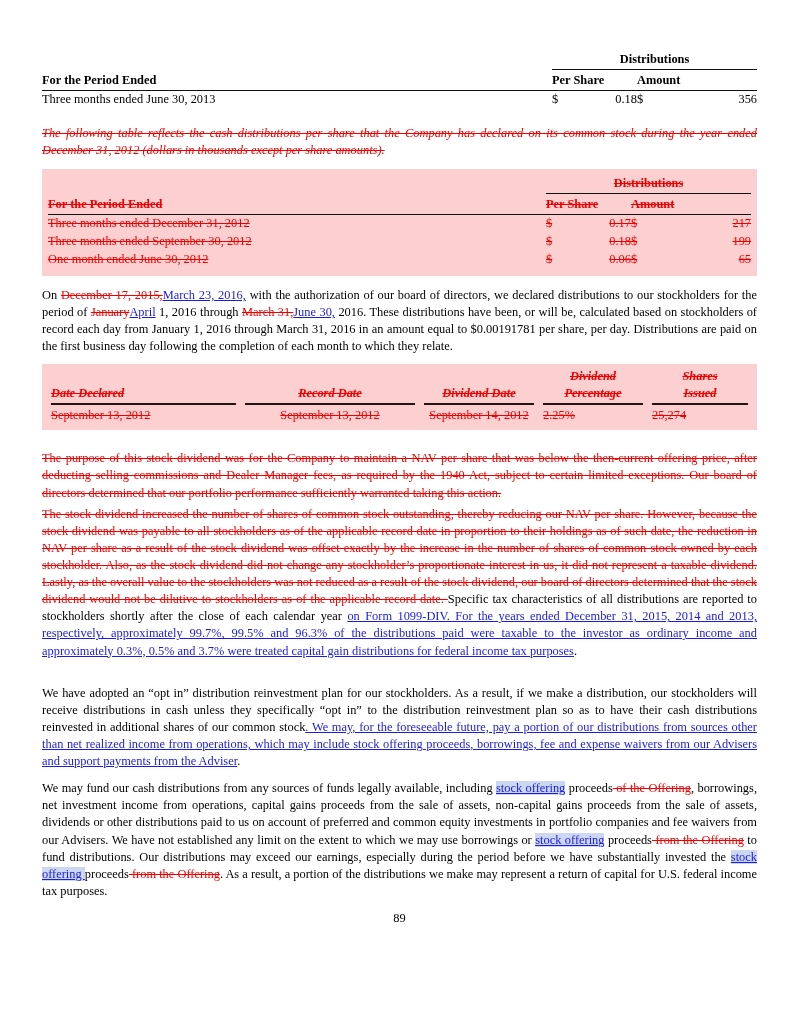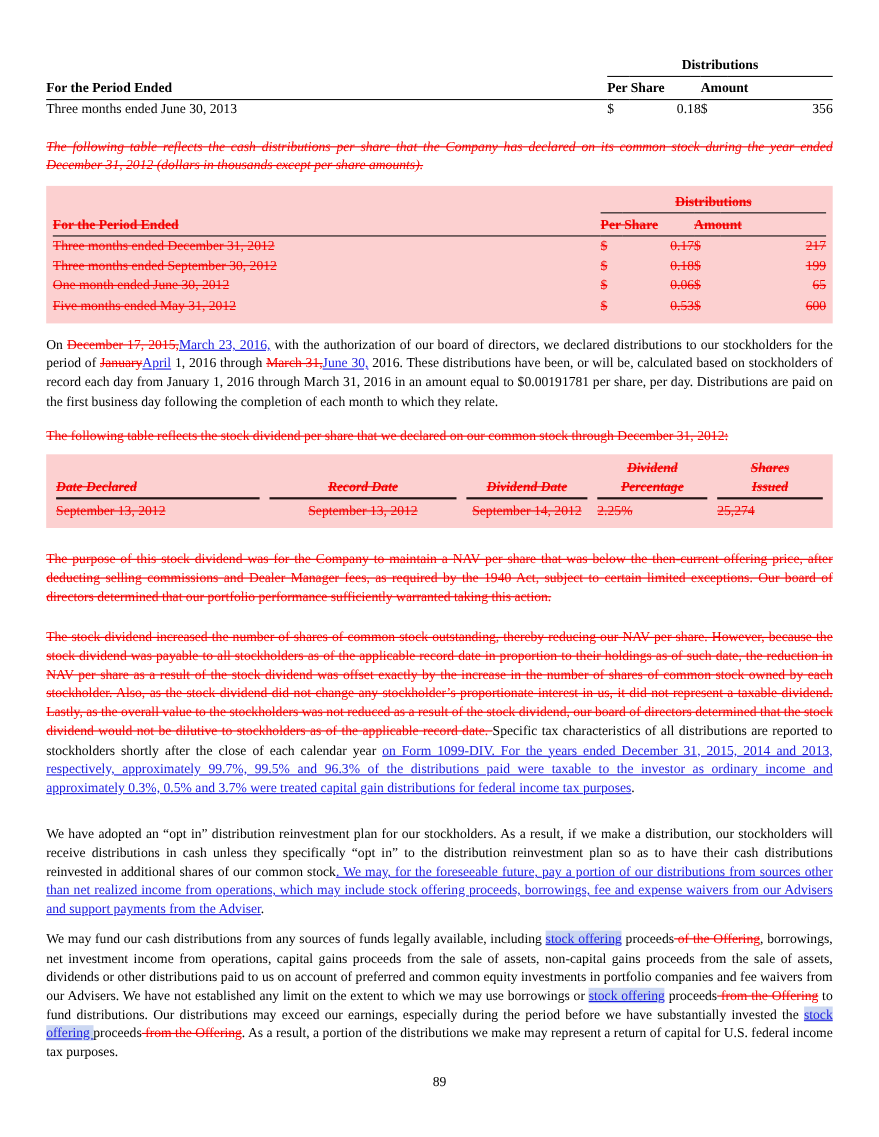--- a/index.html
+++ b/index.html
@@ -42,21 +42,21 @@
   .div-table th{font-weight:bold;vertical-align:bottom;white-space:pre-line;
                 border-bottom:2px solid #241414;padding:0 0 1px 0;
                 color:var(--deleted-red);text-decoration:line-through;font-style:italic;}
   .div-table td{padding:2.5px 0 1px 0;}
   .ta-l{text-align:left;}.ta-c{text-align:center;}.ta-r{text-align:left;}
 
   .m-para1{margin-top:16px;font-style:italic;}
   .m-declared{margin-top:11px;}
   .m-strikeline{margin-top:14px;text-align:left;}
   .m-purpose{margin-top:20px;}
-  .m-taxchar{margin-top:20px;}
+  .m-taxchar{margin-top:4px;}
   .m-optin{margin-top:25px;}
   .m-fund{margin-top:10px;}
   .page-num{margin-top:10px;text-align:center;}
 </style>
 </head>
 <body>
 
 <div class="page">
 
   <table class="fin-table t1">
@@ -122,34 +122,26 @@
           <td class="cur">$</td>
           <td class="val">199</td>
         </tr>
         <tr>
           <td>One month ended June 30, 2012</td>
           <td class="cur">$</td>
           <td class="val">0.06</td>
           <td class="cur">$</td>
           <td class="val">65</td>
         </tr>
-        <tr>
-          <td>Five months ended May 31, 2012</td>
-          <td class="cur">$</td>
-          <td class="val">0.53</td>
-          <td class="cur">$</td>
-          <td class="val">600</td>
-        </tr>
       </tbody>
     </table>
   </div>
 
   <p class="para m-declared"><span class="seg-norm">On </span><span class="seg-del">December 17, 2015,</span><span class="seg-ins">March 23, 2016,</span><span class="seg-norm"> with the authorization of our board of directors, we declared distributions to our stockholders for the period of </span><span class="seg-del">January</span><span class="seg-ins">April</span><span class="seg-norm"> 1, 2016 through </span><span class="seg-del">March 31,</span><span class="seg-ins">June 30,</span><span class="seg-norm"> 2016. These distributions have been, or will be, calculated based on stockholders of record each day from January 1, 2016 through March 31, 2016 in an amount equal to $0.00191781 per share, per day. Distributions are paid on the first business day following the completion of each month to which they relate.</span></p>
 
-  <p class="para m-strikeline del-plain">The following table reflects the stock dividend per share that we declared on our common stock through December 31, 2012:</p>
 
   <div class="deleted-block block3">
     <table class="div-table">
       <colgroup>
           <col style="width:185px">
           <col style="width:170px">
           <col style="width:110px">
           <col style="width:100px">
           <col style="width:96px">
         </colgroup>

